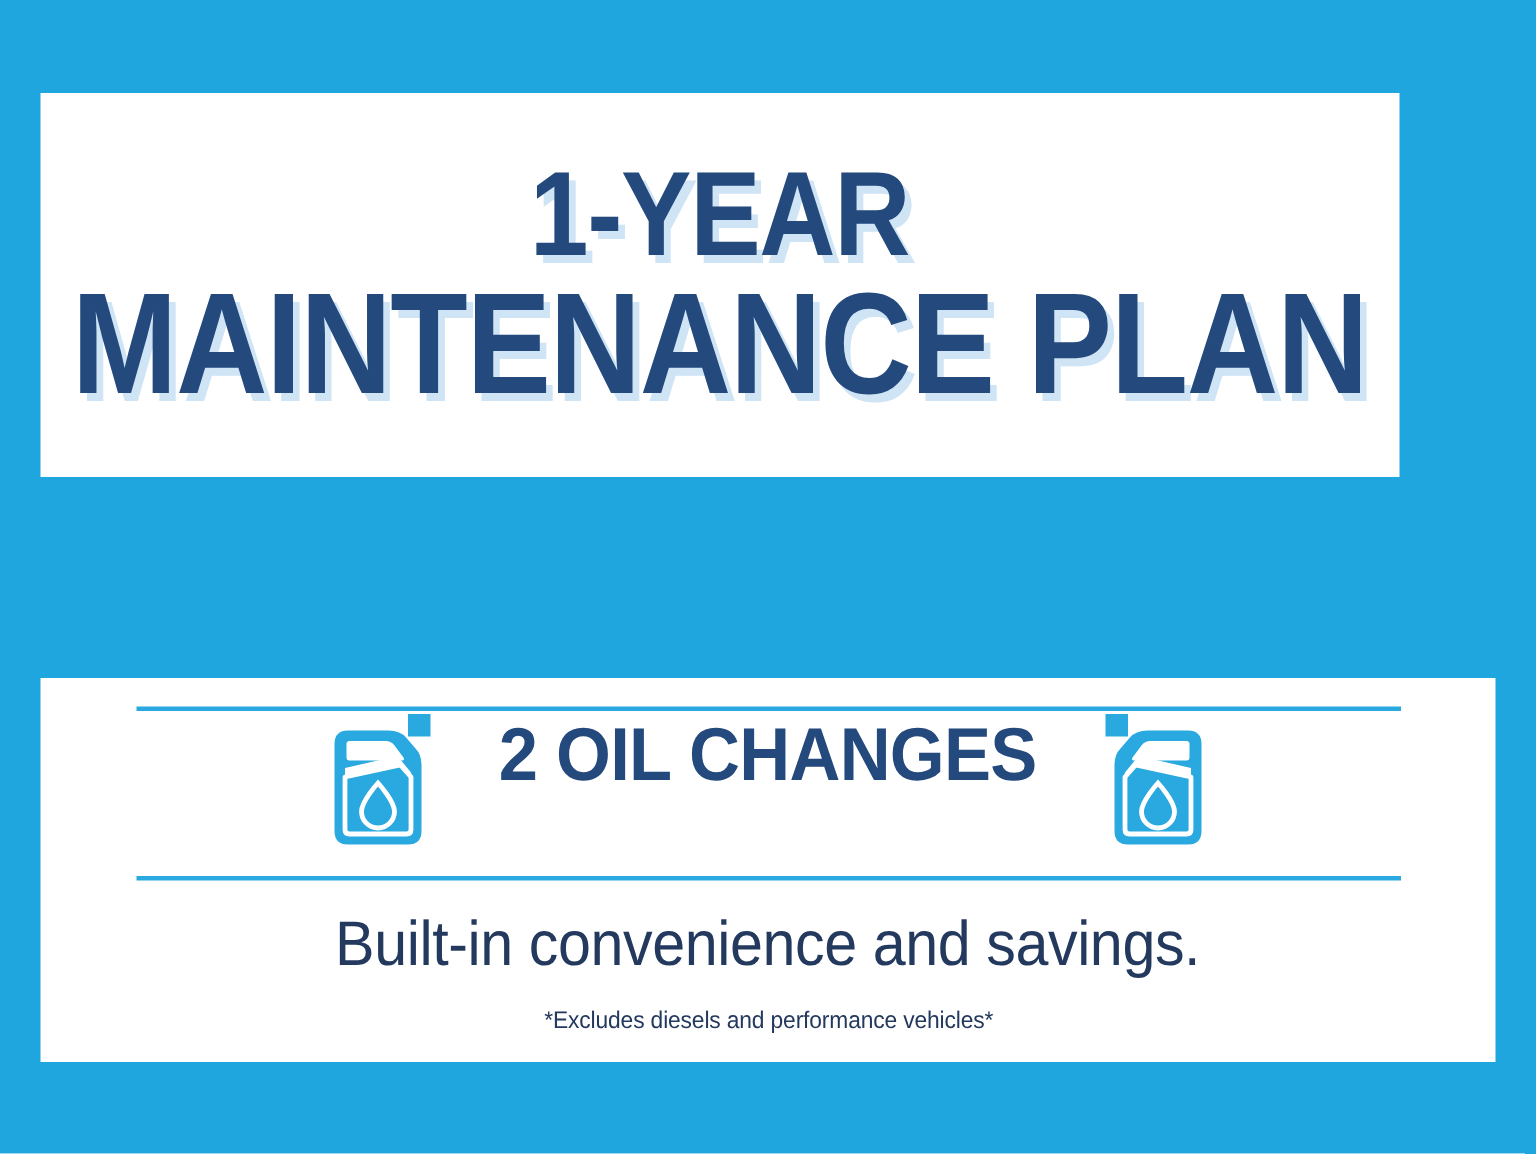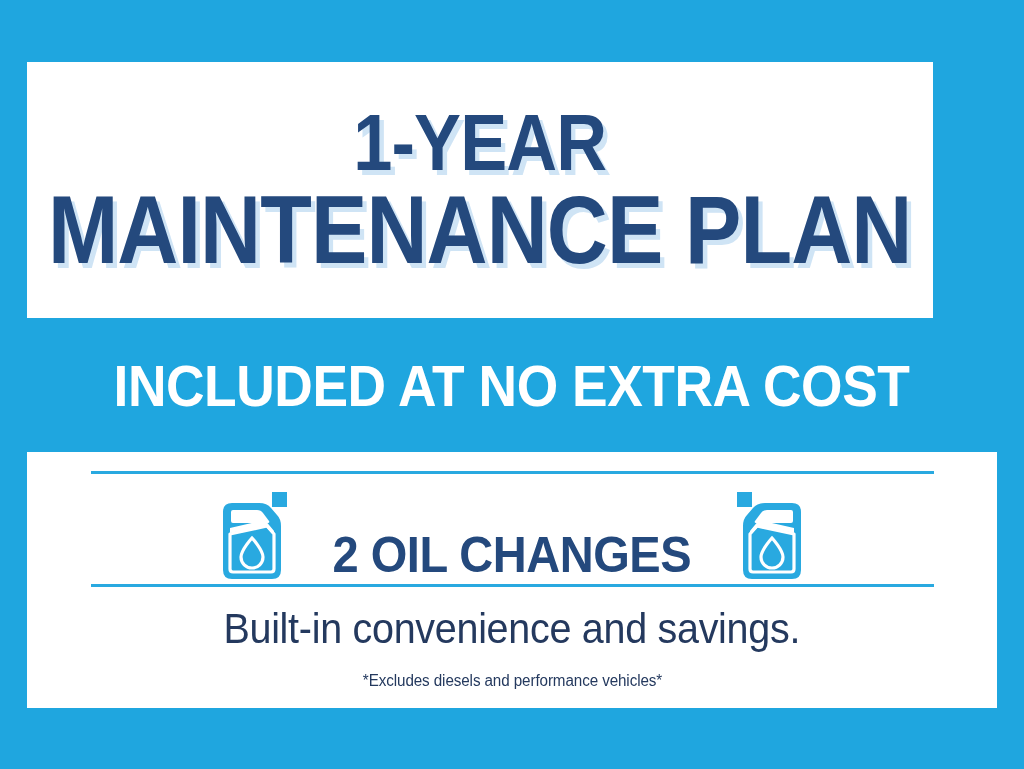--- a/index.html
+++ b/index.html
@@ -89,21 +89,21 @@
     background: #29A9E0;
     flex: none;
   }
   .divider-top { margin-top: 19px; }
   .divider-bottom { margin-top: 0px; }
 
   .offer-row {
     width: 843px;
     height: 110px;
     display: flex;
-    align-items: flex-end;
+    align-items: flex-start;
     justify-content: center;
     gap: 32px;
     flex: none;
   }
 
   .offer-text {
     font-family: "Liberation Sans", sans-serif;
     font-weight: bold;
     font-size: 50px;
     color: #24497D;
@@ -143,23 +143,20 @@
 </head>
 <body>
 
 <div class="poster">
 
   <div class="title-card">
     <div class="title-line title-line-1">1-YEAR</div>
     <div class="title-line title-line-2">MAINTENANCE PLAN</div>
   </div>
 
-  <div class="subtitle-band">
-    <div class="subtitle-text">INCLUDED AT NO EXTRA COST</div>
-  </div>
 
   <div class="detail-card">
 
     <div class="divider divider-top"></div>
 
     <div class="offer-row">
 
       <svg class="oil-icon" width="72" height="94" viewBox="0 0 72 94">
 
         <rect x="55" y="2" width="15" height="15" fill="#29A9E0"></rect>

